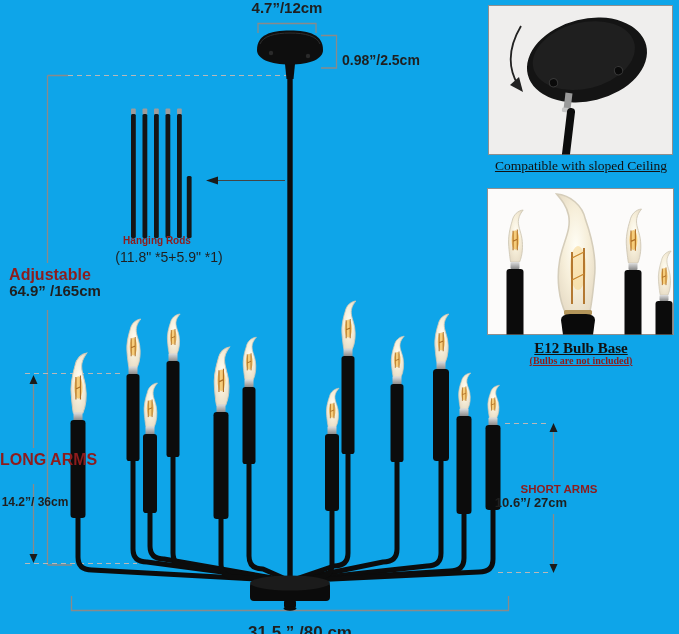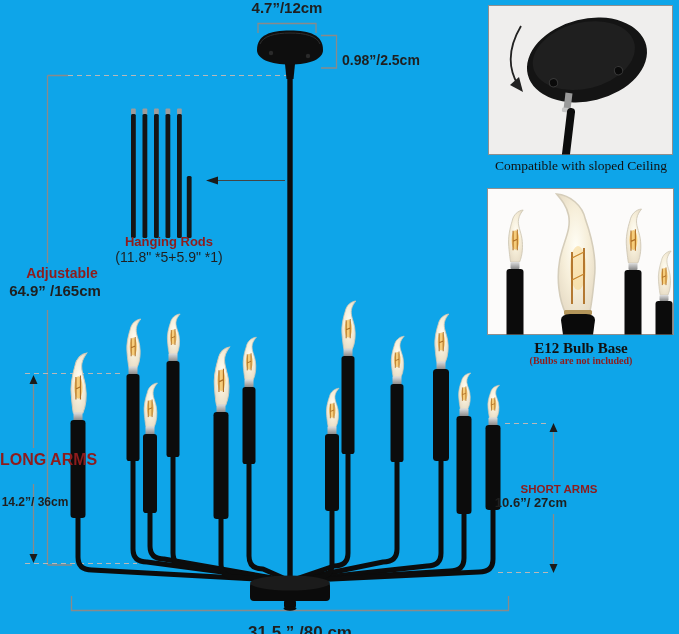--- a/index.html
+++ b/index.html
@@ -1,20 +1,20 @@
 <!DOCTYPE html>
 <html><head>
 <meta charset="utf-8">
 <style>
   html,body{margin:0;padding:0;background:#fff;}
   #stage{position:relative;width:679px;height:634px;background:#0ea5e9;overflow:hidden;
          font-family:"Liberation Sans",sans-serif;}
   .lbl{position:absolute;color:#1f1f1f;font-weight:bold;text-align:center;line-height:1.1;white-space:nowrap;}
   .red{color:#8e1c1c;}
-  .serif{font-family:"Liberation Serif","DejaVu Serif",serif;font-weight:normal;}
+  .serif{font-family:"Liberation Serif","DejaVu Serif",serif;font-weight:normal;text-decoration:underline;}
   svg{position:absolute;left:0;top:0;}
 </style>
 </head>
 <body>
 
 <div id="stage">
 
 <svg width="679" height="634" viewBox="0 0 679 634">
   <defs>
     <radialGradient id="bulbGlass" cx="50%" cy="45%" r="60%">
@@ -224,24 +224,24 @@
       <use href="#flameBulb" transform="translate(664,295) scale(1.05,1.1)"></use>
       <rect x="659.5" y="295" width="9" height="6" rx="1" fill="url(#socketGrad)"></rect>
       <rect x="655.5" y="301" width="17" height="40" rx="3" fill="#0b0b0b"></rect>
     </g>
   </g>
 </svg>
 
 <div class="lbl" style="left:207px;top:0px;width:160px;font-size:15px;">4.7”/12cm</div>
 <div class="lbl" style="left:342px;top:53px;font-size:14px;">0.98”/2.5cm</div>
 
-<div class="lbl red" style="left:12px;top:266px;width:100px;font-size:14px;">Adjustable</div>
+<div class="lbl red" style="left:0px;top:266px;width:100px;font-size:16px;">Adjustable</div>
 <div class="lbl" style="left:0px;top:283px;width:110px;font-size:15px;">64.9” /165cm</div>
 
-<div class="lbl red" style="left:114px;top:235px;width:110px;font-size:13px;">Hanging Rods</div>
+<div class="lbl red" style="left:102px;top:235px;width:110px;font-size:10px;">Hanging Rods</div>
 <div class="lbl" style="left:94px;top:250px;width:150px;font-size:14px;font-weight:normal;">(11.8" *5+5.9" *1)</div>
 
 <div class="lbl red" style="left:0px;top:451px;width:68px;font-size:16px;">LONG ARMS</div>
 <div class="lbl" style="left:0px;top:464px;width:70px;font-size:12px;margin-top:32px;">14.2”/ 36cm</div>
 
 <div class="lbl red" style="left:514px;top:483px;width:90px;font-size:11.5px;">SHORT ARMS</div>
 <div class="lbl" style="left:482px;top:496px;width:98px;font-size:13px;">10.6”/ 27cm</div>
 
 <div class="lbl" style="left:205px;top:624px;width:190px;font-size:17px;">31.5 ” /80 cm</div>
 

